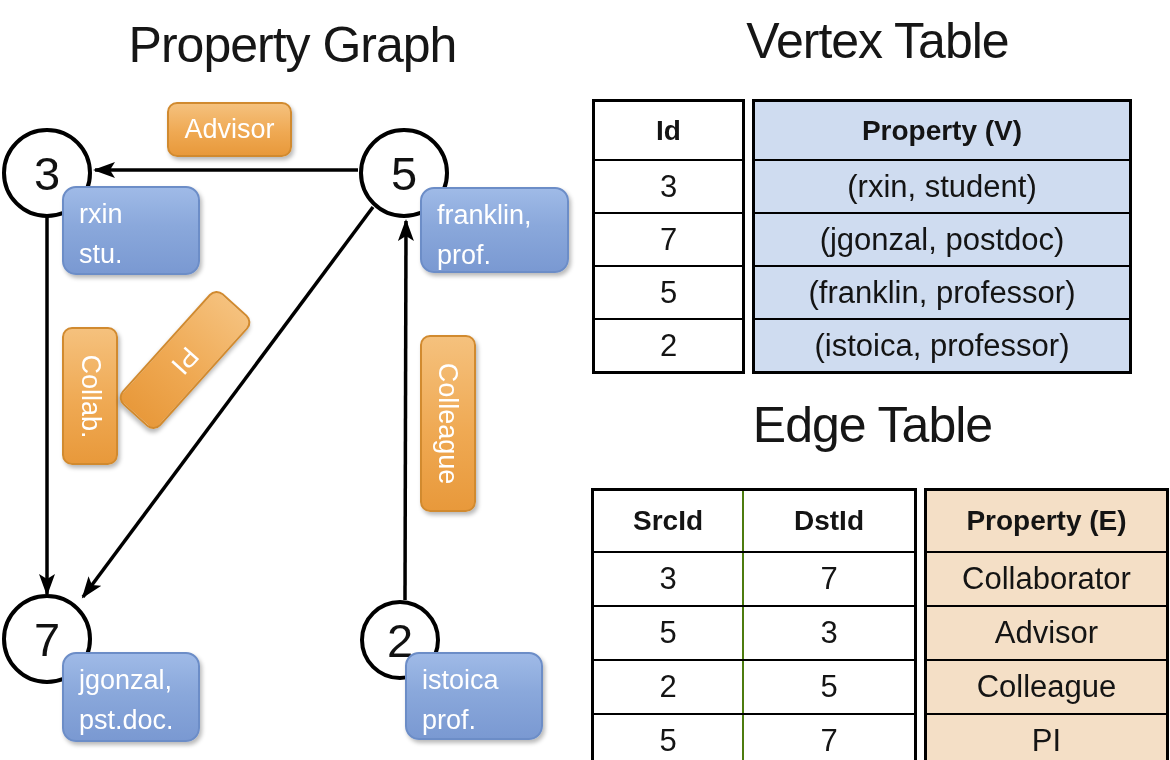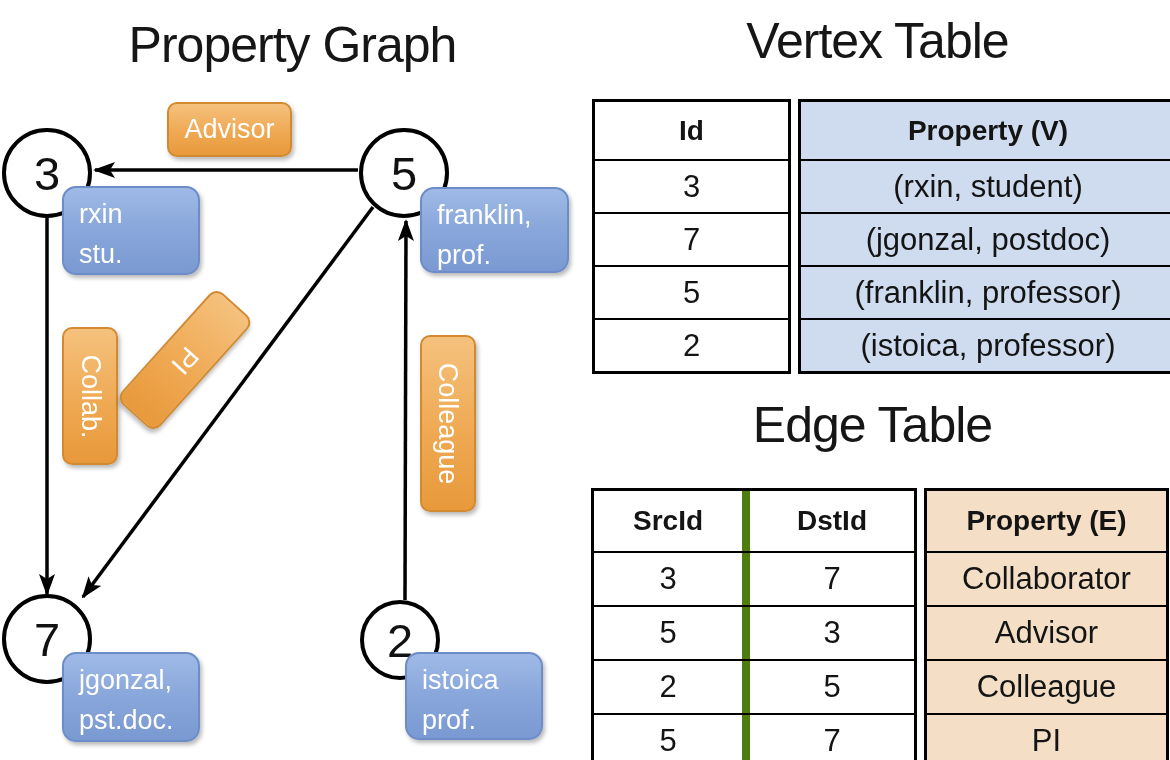--- a/index.html
+++ b/index.html
@@ -68,23 +68,23 @@
   .trow{
     box-sizing:border-box;display:flex;align-items:stretch;
     border-top:2px solid #000;
   }
   .trow:first-child{border-top:none;}
   .tcell{
     box-sizing:border-box;flex:1;display:flex;align-items:center;justify-content:center;
     font-size:31px;color:#141414;white-space:nowrap;
   }
   .tcell.hdr{font-weight:bold;font-size:28px;}
-  .tcell + .tcell{border-left:8px solid #4d7c0f;}
-
-  #vt-id{width:199px;}
+  .tcell + .tcell{border-left:2px solid #4d7c0f;}
+
+  #vt-id{width:153px;}
   #vt-prop{width:380px;}
   .vrow{height:53px;}
   .vrow.hdr-row{height:57px;}
 
   #et-ids{width:326px;}
   #et-prop{width:245px;}
   .erow{height:54px;}
   .erow.hdr-row{height:60px;}
   .ecell-src{flex:0 0 148px;}
   .ecell-dst{flex:1;}

